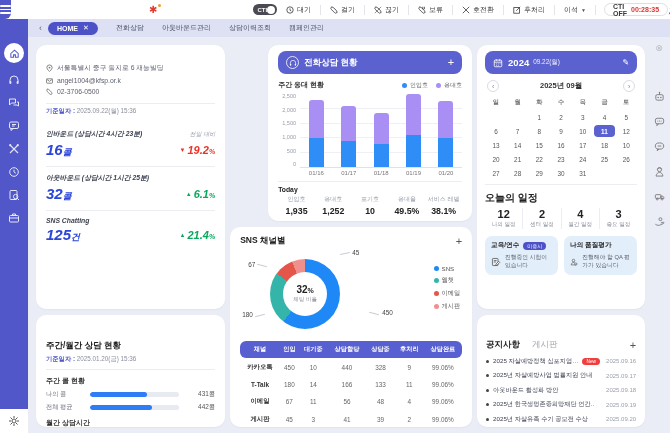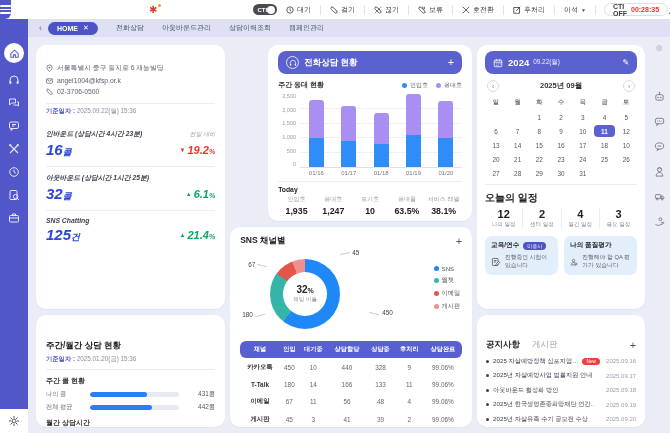--- a/index.html
+++ b/index.html
@@ -516,29 +516,29 @@
           </div>
         <div class="today-row">
           <div class="today-label">Today</div>
           <div class="t-stats" id="today-stats">
               <div class="t-stat">
                 <div class="tl">인입호</div>
                 <div class="tv">1,935</div>
               </div>
               <div class="t-stat">
                 <div class="tl">응대호</div>
-                <div class="tv">1,247</div>
+                <div class="tv">1,252</div>
               </div>
               <div class="t-stat">
                 <div class="tl">포기호</div>
                 <div class="tv">10</div>
               </div>
               <div class="t-stat">
                 <div class="tl">응대율</div>
-                <div class="tv">63.5%</div>
+                <div class="tv">49.5%</div>
               </div>
               <div class="t-stat">
                 <div class="tl">서비스 레벨</div>
                 <div class="tv">38.1%</div>
               </div>
             </div>
         </div>
       </div>
 
       <div class="card sns-card">

